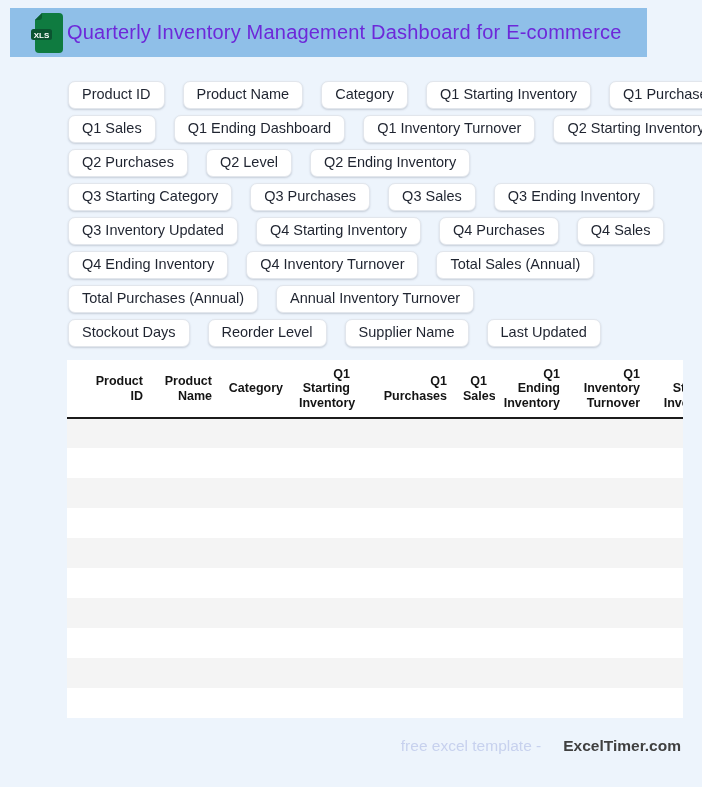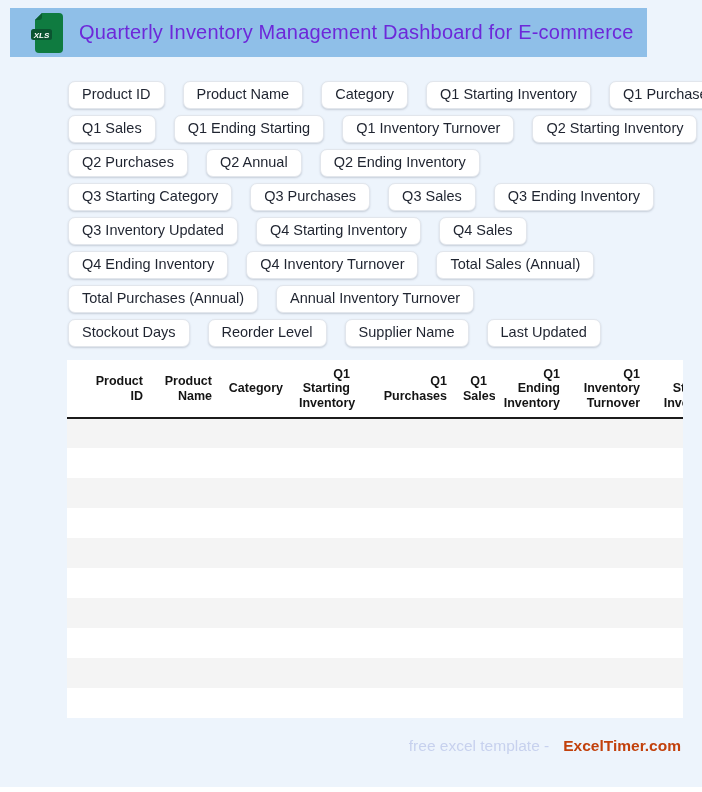--- a/index.html
+++ b/index.html
@@ -14,21 +14,21 @@
     position:absolute; left:0; top:0; width:702px; height:787px;
     background:#edf4fc;
   }
   
   .header-bar {
     position:absolute; left:10px; top:8px; width:637px; height:49px;
     background:#8fbfe8;
     display:flex; align-items:center;
     padding-left:20px;
   }
-  .file-icon { width:33px; height:40px; flex:0 0 auto; margin-right:16px; position:relative;font-style:italic; }
+  .file-icon { width:33px; height:40px; flex:0 0 auto; margin-right:4px; position:relative; }
   .page-title {
     color:#6d28d9; font-size:20px; letter-spacing:0.2px; white-space:nowrap;
   }
   
   .chips {
     position:absolute; left:68px; top:81px;
     display:flex; flex-direction:column; gap:6px;
   }
   .chip-row { display:flex; gap:18px; }
   .chip {
@@ -56,21 +56,21 @@
     white-space:normal; overflow:hidden;
   }
   tbody td { height:30px; }
   tbody tr.stripe td { background:#f4f4f4; }
   
   .footer {
     position:absolute; right:21px; top:737px;
     font-size:15.5px; color:#c7d1ee; white-space:nowrap;
   }
   .footer .brand {
-    font-weight:bold; color:#c2410c; margin-left:14px;
+    font-weight:bold; color:#404040; margin-left:22px;
     text-decoration:none; cursor:pointer;
   }
   .bottom-strip {
     position:absolute; left:0; top:787px; width:702px; height:5px; background:#ffffff;
   }
 </style>
 </head>
 <body>
 
 <div class="page-bg"></div>
@@ -90,38 +90,39 @@
 <div class="chips">
     <div class="chip-row">
       <div class="chip">Product ID</div>
       <div class="chip">Product Name</div>
       <div class="chip">Category</div>
       <div class="chip">Q1 Starting Inventory</div>
       <div class="chip">Q1 Purchases</div>
     </div>
     <div class="chip-row">
       <div class="chip">Q1 Sales</div>
-      <div class="chip">Q1 Ending Starting</div>
+      <div class="chip">Q1 Ending Dashboard</div>
       <div class="chip">Q1 Inventory Turnover</div>
       <div class="chip">Q2 Starting Inventory</div>
     </div>
     <div class="chip-row">
       <div class="chip">Q2 Purchases</div>
-      <div class="chip">Q2 Annual</div>
+      <div class="chip">Q2 Level</div>
       <div class="chip">Q2 Ending Inventory</div>
     </div>
     <div class="chip-row">
       <div class="chip">Q3 Starting Category</div>
       <div class="chip">Q3 Purchases</div>
       <div class="chip">Q3 Sales</div>
       <div class="chip">Q3 Ending Inventory</div>
     </div>
     <div class="chip-row">
       <div class="chip">Q3 Inventory Updated</div>
       <div class="chip">Q4 Starting Inventory</div>
+      <div class="chip">Q4 Purchases</div>
       <div class="chip">Q4 Sales</div>
     </div>
     <div class="chip-row">
       <div class="chip">Q4 Ending Inventory</div>
       <div class="chip">Q4 Inventory Turnover</div>
       <div class="chip">Total Sales (Annual)</div>
     </div>
     <div class="chip-row">
       <div class="chip">Total Purchases (Annual)</div>
       <div class="chip">Annual Inventory Turnover</div>

